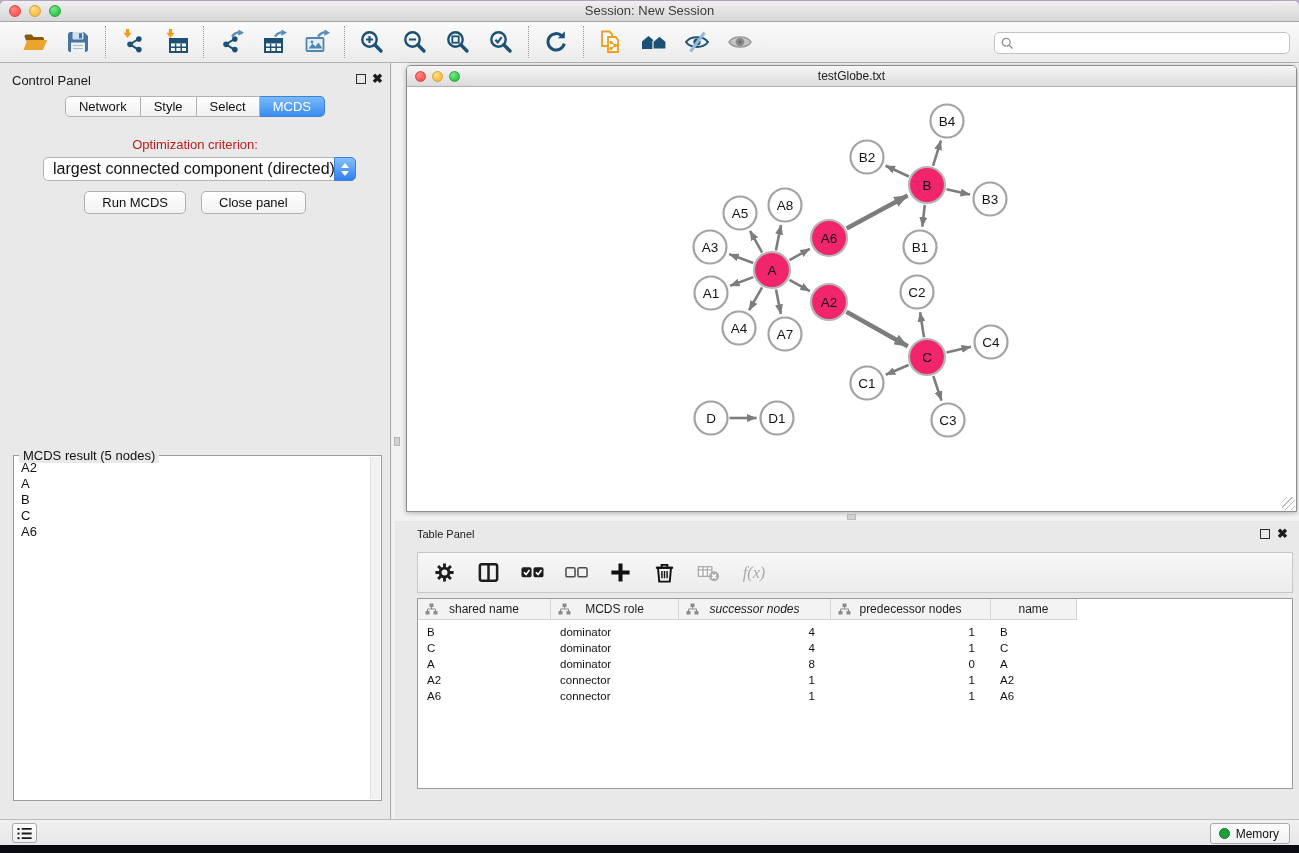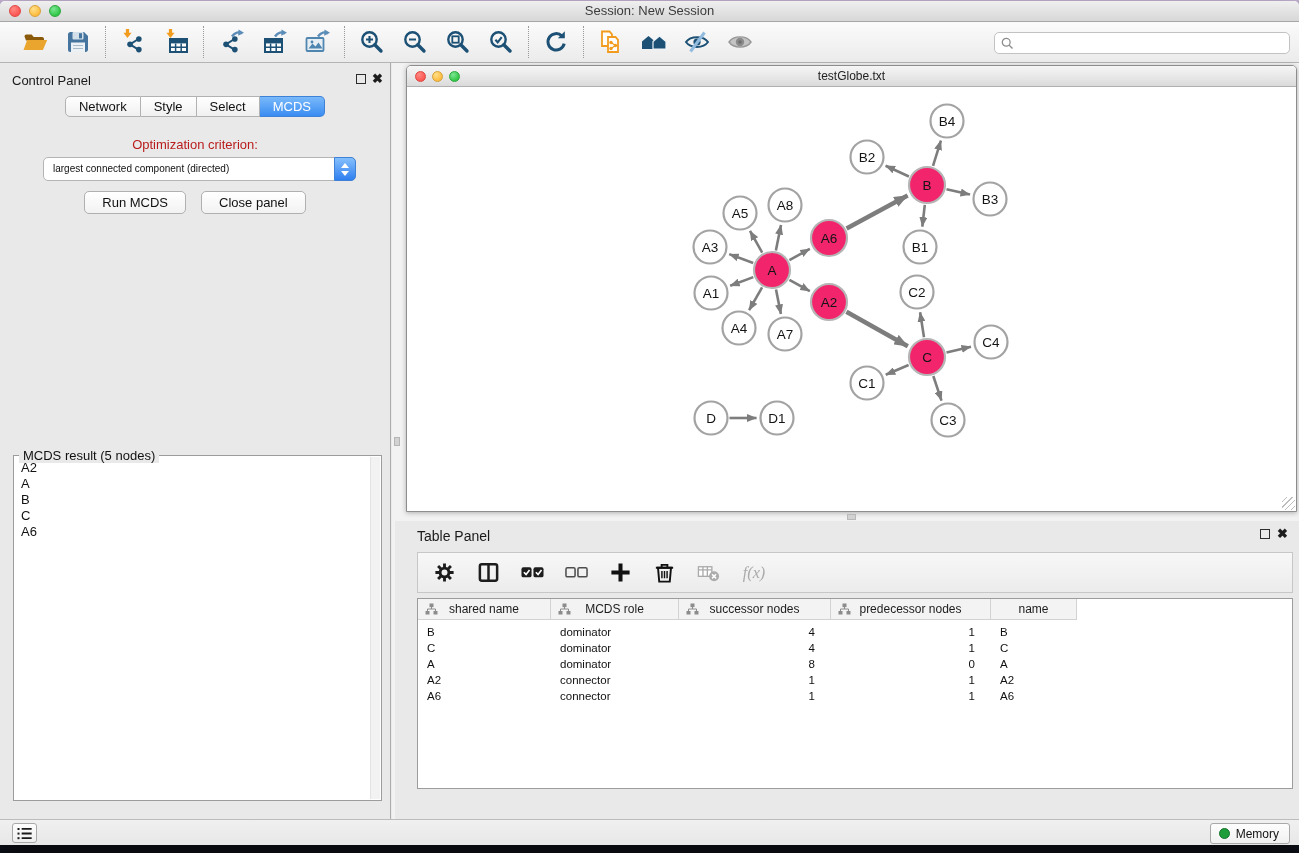--- a/index.html
+++ b/index.html
@@ -38,21 +38,21 @@
   .seg{display:flex}
   .seg-btn{height:21px;line-height:19px;padding:0 13px;font-size:13px;color:#111;cursor:pointer;
     background:linear-gradient(#ffffff,#f0f0f0);border:1px solid #b2b2b2;border-left:none}
   .seg-btn:first-child{border-left:1px solid #b2b2b2;border-radius:5px 0 0 5px}
   .seg-btn:last-child{border-radius:0 5px 5px 0}
   .seg-btn.active{background:linear-gradient(#79b9fb,#3a8cf1);border-color:#3e82d8;color:#fff}
   .cp-tabs{position:absolute;top:33px;left:0;width:100%;display:flex;justify-content:center}
   .cp-opt-label{position:absolute;top:74px;width:100%;text-align:center;font-size:13px;color:#b91c1c}
   .dropdown{position:absolute;top:94px;left:43px;width:313px;height:24px;background:#fff;border:1px solid #b4b4b4;
     border-radius:5px;cursor:pointer}
-  .dd-text{position:absolute;left:9px;top:0;line-height:22px;font-size:10px;color:#111}
+  .dd-text{position:absolute;left:9px;top:0;line-height:22px;font-size:16px;color:#111}
   .dd-stepper{position:absolute;right:-1px;top:-1px;width:22px;height:24px;border-radius:0 5px 5px 0;
     background:linear-gradient(#85c0fd,#2f7fef);border:1px solid #3e82d8;display:flex;flex-direction:column;
     align-items:center;justify-content:center;gap:3px}
   .dd-up{width:0;height:0;border-left:4px solid transparent;border-right:4px solid transparent;border-bottom:5px solid #fff}
   .dd-down{width:0;height:0;border-left:4px solid transparent;border-right:4px solid transparent;border-top:5px solid #fff}
   .cp-buttons{position:absolute;top:128px;width:100%;display:flex;justify-content:center;gap:15px}
   .btn{height:23px;padding:0 17px;background:linear-gradient(#ffffff,#f2f2f2);border:1px solid #b0b0b0;
     border-radius:5px;font-size:13px;color:#111;cursor:pointer}
   .mcds-box{position:absolute;left:13px;top:392px;width:369px;height:346px;border:1px solid #9c9c9c;background:#fff}
   .mcds-legend{position:absolute;top:-8px;left:5px;background:#e9e9e9;padding:0 4px;font-size:13px;color:#111}
@@ -68,21 +68,21 @@
     border-radius:4px 4px 0 0;position:relative}
   .nw-titlebar .traffic{left:8px;top:5px;gap:6px}
   .nw-titlebar .light{width:11px;height:11px}
   .nw-title{text-align:center;font-size:12px;line-height:20px;color:#222}
   .nw-canvas{position:absolute;top:22px;left:0;right:0;bottom:0;background:#fff;overflow:hidden}
   .resize-grip{position:absolute;right:1px;bottom:1px;width:13px;height:13px;
     background:repeating-linear-gradient(135deg,transparent 0 3px,#bdbdbd 3px 4px)}
   .h-split-handle{position:absolute;left:455px;top:451px;width:9px;height:6px;background:#d2d2d2;border:1px solid #b9b9b9}
   
   .table-panel{position:absolute;left:3px;top:458px;right:0;bottom:0;background:#e9e9e9}
-  .tp-title{position:absolute;left:22px;top:7px;font-size:14px;color:#1a1a1a}
+  .tp-title{position:absolute;left:22px;top:7px;font-size:11px;color:#1a1a1a}
   .tp-float{right:29px;top:8px}
   .tp-close{right:11px;top:8px}
   .tp-toolbar{position:absolute;left:22px;top:31px;width:876px;height:41px;border:1px solid #c7c7c7;
     background:linear-gradient(#f7f7f7,#ececec);display:flex;align-items:center;gap:17px;padding:12px 13px}
   .tp-btn{background:none;border:none;width:27px;height:27px;padding:2px;cursor:pointer}
   .tp-btn.disabled{cursor:default}
   .tp-btn svg{width:23px;height:23px;display:block}
   .tp-btn.wide{width:40px}.tp-btn.wide svg{width:36px}
   .tp-table{position:absolute;left:22px;top:77px;width:876px;height:191px;background:#fff;border:1px solid #9c9c9c;overflow:hidden}
   .tp-thead{display:flex;height:21px}
@@ -530,21 +530,21 @@
                 </div>
                 <div class="th" style="width: 128px;">
                   <span class="tree"><svg width="13" height="12" viewBox="0 0 13 12" xmlns="http://www.w3.org/2000/svg">
                       <rect x="4.5" y="0.5" width="4" height="3.6" fill="#8c8c8c"></rect>
                       <path d="M6.5 4v2M2.5 8V6h8v2" fill="none" stroke="#8c8c8c" stroke-width="1"></path>
                       <rect x="0.5" y="8" width="4" height="3.5" fill="#8c8c8c"></rect>
                       <rect x="8.5" y="8" width="4" height="3.5" fill="#8c8c8c"></rect>
                     </svg></span>
                   <span>MCDS role</span>
                 </div>
-                <div class="th" style="width: 152px;">
+                <div class="th" style="width: 152px; font-style: italic;">
                   <span class="tree"><svg width="13" height="12" viewBox="0 0 13 12" xmlns="http://www.w3.org/2000/svg">
                       <rect x="4.5" y="0.5" width="4" height="3.6" fill="#8c8c8c"></rect>
                       <path d="M6.5 4v2M2.5 8V6h8v2" fill="none" stroke="#8c8c8c" stroke-width="1"></path>
                       <rect x="0.5" y="8" width="4" height="3.5" fill="#8c8c8c"></rect>
                       <rect x="8.5" y="8" width="4" height="3.5" fill="#8c8c8c"></rect>
                     </svg></span>
                   <span>successor nodes</span>
                 </div>
                 <div class="th" style="width: 160px;">
                   <span class="tree"><svg width="13" height="12" viewBox="0 0 13 12" xmlns="http://www.w3.org/2000/svg">

